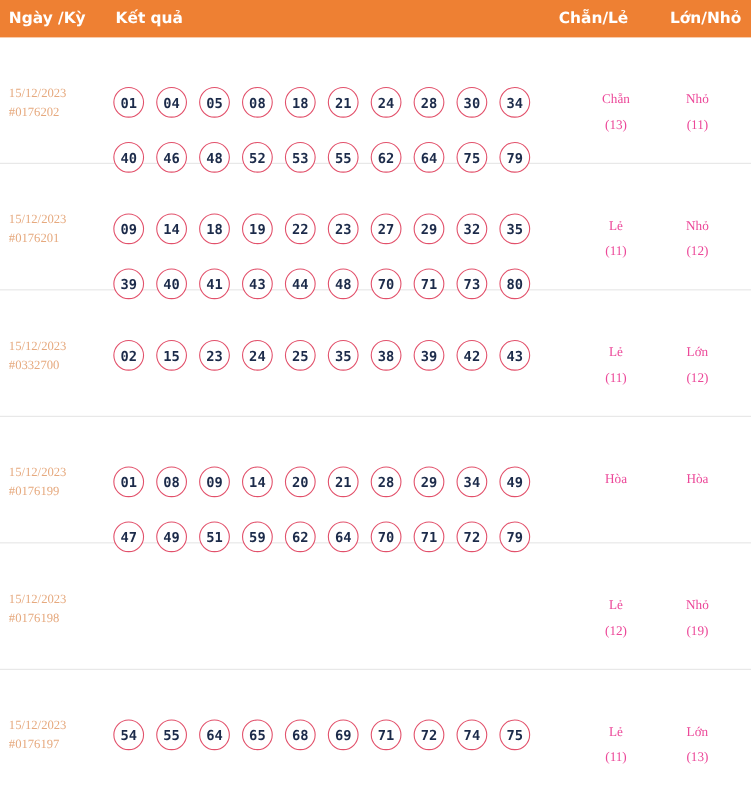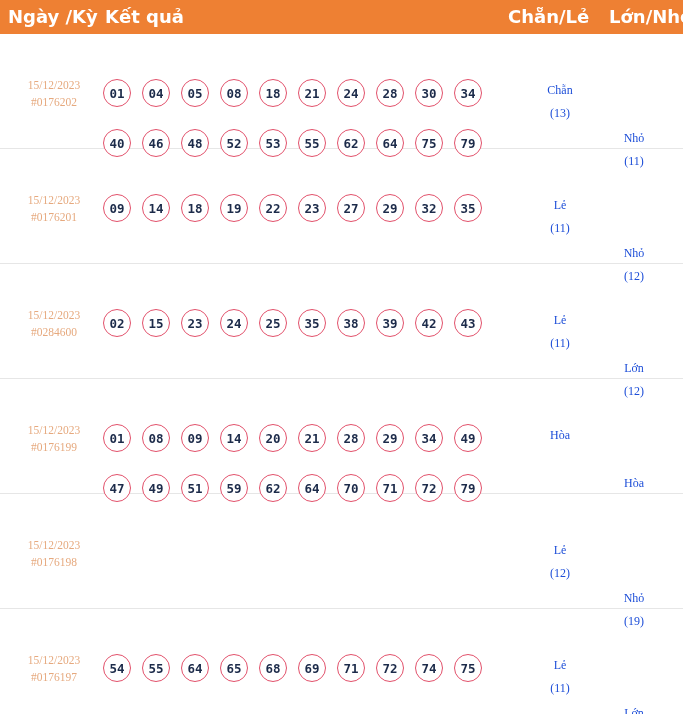--- a/index.html
+++ b/index.html
@@ -20,21 +20,21 @@
     background: #ffffff;
     position: relative;
   }
   
   .table-header {
     height: 34px;
     background: #ee8033;
     position: relative;
     color: #ffffff;
     font-weight: bold;
-    font-size: 18px;
+    font-size: 14px;
   }
   .table-header .h-cell {
     position: absolute;
     top: 0;
     height: 34px;
     line-height: 34px;
     white-space: nowrap;
   }
   .h-date  { left: 8px; }
   .h-result{ left: 105px; }
@@ -54,21 +54,20 @@
   }
   .row-date {
     position: absolute;
     left: 8px;
     top: 43px;
     width: 92px;
     color: #e6a97e;
     font-size: 11.5px;
     line-height: 17px;
     font-family: "Liberation Serif", "DejaVu Serif", serif;
-    text-align: center;
   }
   .row-date .date-line,
   .row-date .id-line { display: block; white-space: nowrap; }
 
   .balls {
     position: absolute;
     left: 103px;
     top: 45px;
     width: 400px;
   }
@@ -94,27 +93,27 @@
     background: #ffffff;
     vertical-align: top;
   }
   .ball:last-child { margin-right: 0; }
 
   .stat {
     position: absolute;
     top: 45px;
     width: 60px;
     text-align: center;
-    color: #1d4ed8;
+    color: #ec4899;
     font-size: 12px;
     line-height: 23px;
     font-family: "Liberation Serif", "DejaVu Serif", serif;
   }
   .stat-oddeven { left: 530px; }
-  .stat-bigsmall { left: 604px; margin-top: 48px; }
+  .stat-bigsmall { left: 604px; }
   .stat .stat-label { display: block; }
   .stat .stat-count { display: block; }
 </style>
 </head>
 <body>
 
 <div class="lottery-table">
 
   <div class="table-header">
     <div class="h-cell h-date">Ngày /Kỳ</div>
@@ -142,34 +141,35 @@
           <span class="stat-count">(11)</span>
         </div>
       </div>
       <div class="row">
         <div class="row-date">
           <span class="date-line">15/12/2023</span>
           <span class="id-line">#0176201</span>
         </div>
         <div class="balls">
           <div class="ball-line"><span class="ball">09</span><span class="ball">14</span><span class="ball">18</span><span class="ball">19</span><span class="ball">22</span><span class="ball">23</span><span class="ball">27</span><span class="ball">29</span><span class="ball">32</span><span class="ball">35</span></div>
+          <div class="ball-line"><span class="ball">39</span><span class="ball">40</span><span class="ball">41</span><span class="ball">43</span><span class="ball">44</span><span class="ball">48</span><span class="ball">70</span><span class="ball">71</span><span class="ball">73</span><span class="ball">80</span></div>
         </div>
         <div class="stat stat-oddeven">
           <span class="stat-label">Lẻ</span>
           <span class="stat-count">(11)</span>
         </div>
         <div class="stat stat-bigsmall">
           <span class="stat-label">Nhỏ</span>
           <span class="stat-count">(12)</span>
         </div>
       </div>
       <div class="row">
         <div class="row-date">
           <span class="date-line">15/12/2023</span>
-          <span class="id-line">#0284600</span>
+          <span class="id-line">#0332700</span>
         </div>
         <div class="balls">
           <div class="ball-line"><span class="ball">02</span><span class="ball">15</span><span class="ball">23</span><span class="ball">24</span><span class="ball">25</span><span class="ball">35</span><span class="ball">38</span><span class="ball">39</span><span class="ball">42</span><span class="ball">43</span></div>
         </div>
         <div class="stat stat-oddeven">
           <span class="stat-label">Lẻ</span>
           <span class="stat-count">(11)</span>
         </div>
         <div class="stat stat-bigsmall">
           <span class="stat-label">Lớn</span>

